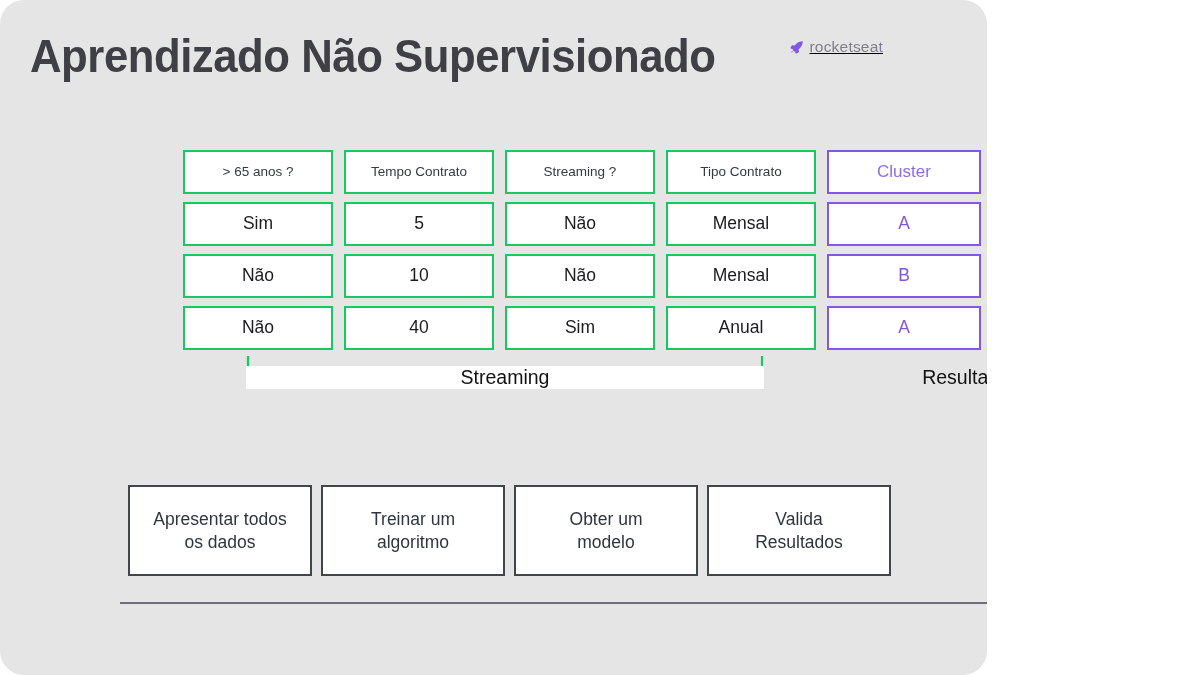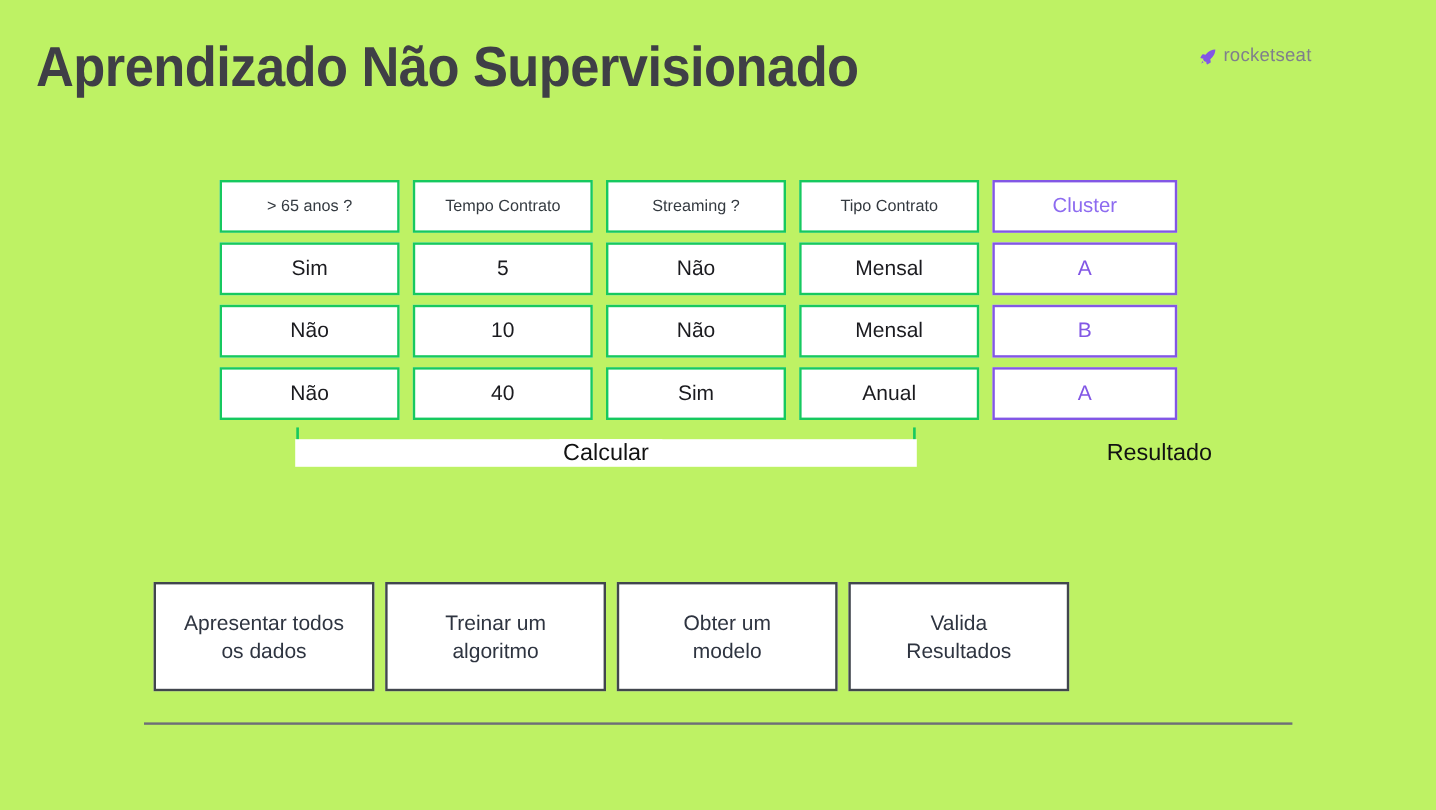--- a/index.html
+++ b/index.html
@@ -5,24 +5,25 @@
   html, body {
     margin: 0;
     padding: 0;
     background: #ffffff;
   }
   body {
     font-family: "Liberation Sans", sans-serif;
   }
   #slide {
     position: relative;
-    width: 1197px;
+    width: 987px;
     height: 675px;
-    background: #bef264;
+    background: #e5e5e5;
     overflow: hidden;
+    border-radius: 24px;
   }
 
   
   #slide-title {
     position: absolute;
     left: 30px;
     top: 31px;
     font-size: 47px;
     font-weight: bold;
     color: #3f3f46;
@@ -34,20 +35,21 @@
   }
 
   
   #brand {
     position: absolute;
     right: 104px;
     top: 38px;
     display: flex;
     align-items: center;
     gap: 5px;
+    text-decoration: underline;
   }
   #brand-text {
     font-size: 15.5px;
     color: #7f7f8c;
     letter-spacing: 0.2px;
   }
   #brand-icon {
     display: block;
     width: 15px;
     height: 15px;
@@ -219,21 +221,21 @@
       <div class="cell">Sim</div>
       <div class="cell">Anual</div>
       <div class="cell result">A</div>
     </div>
   </div>
 
   <svg id="features-bracket" viewBox="0 0 518 26" preserveAspectRatio="none">
     <path d="M2,0 L2,24 L516,24 L516,0" fill="none" stroke="#16c95f" stroke-width="2.2"></path>
   </svg>
   <div id="features-label">
-    <span>Calcular</span>
+    <span>Streaming</span>
   </div>
 
   <div id="resultado-label">Resultado</div>
 
   <div id="process">
     <div class="proc-box">Apresentar todos
 os dados</div>
     <div class="proc-box">Treinar um
 algoritmo</div>
     <div class="proc-box">Obter um

